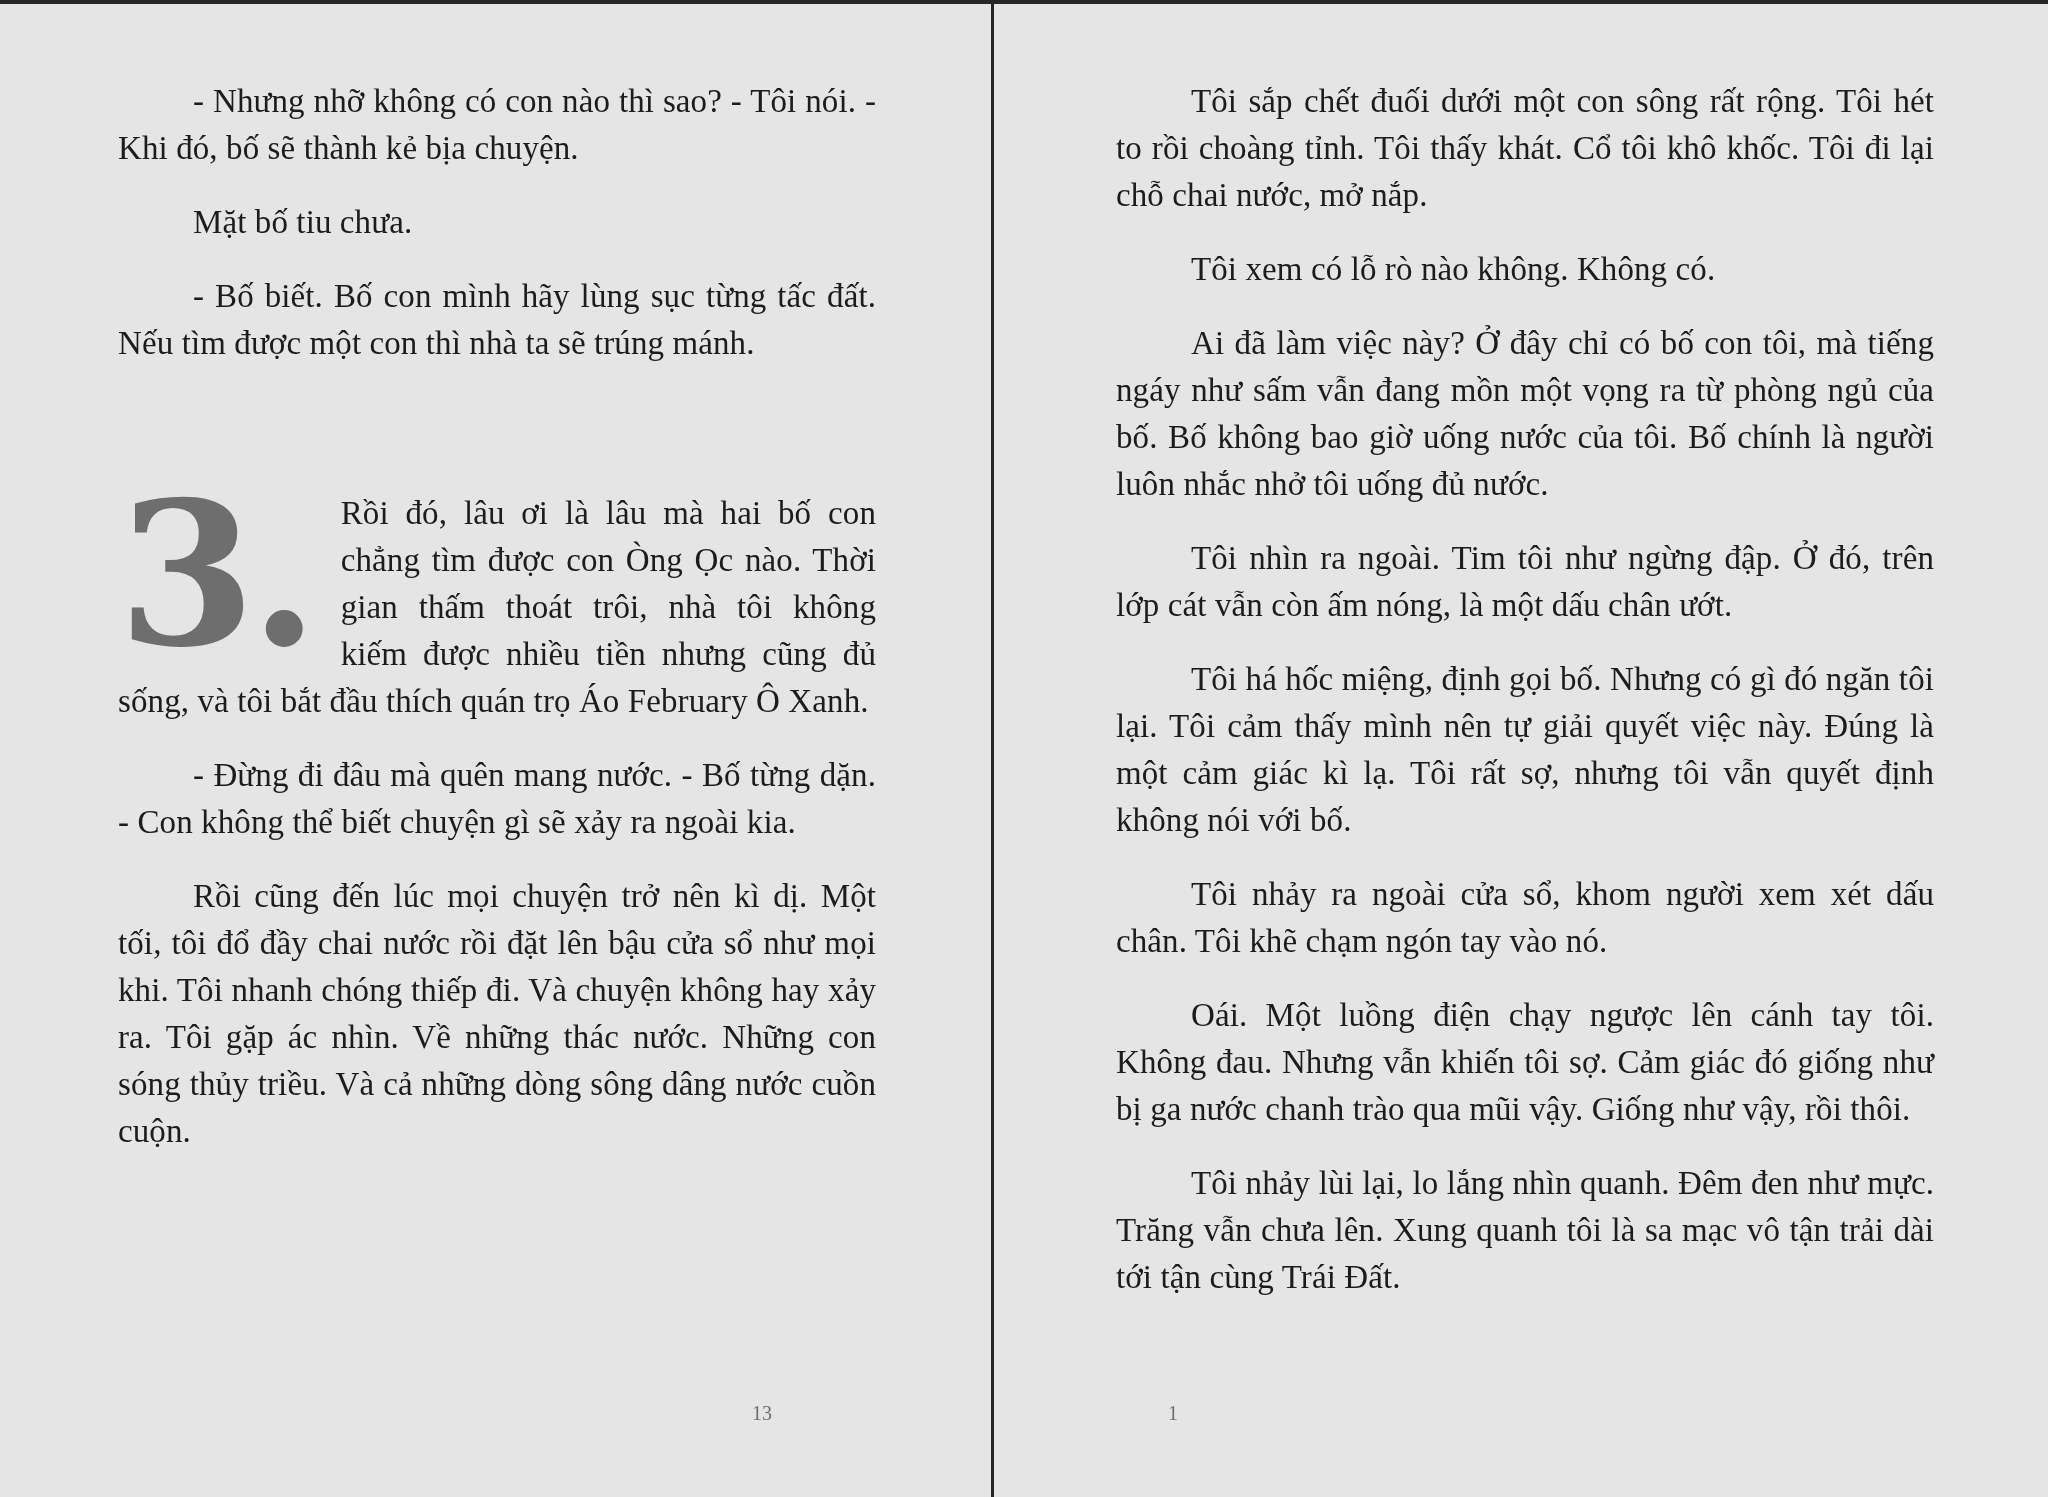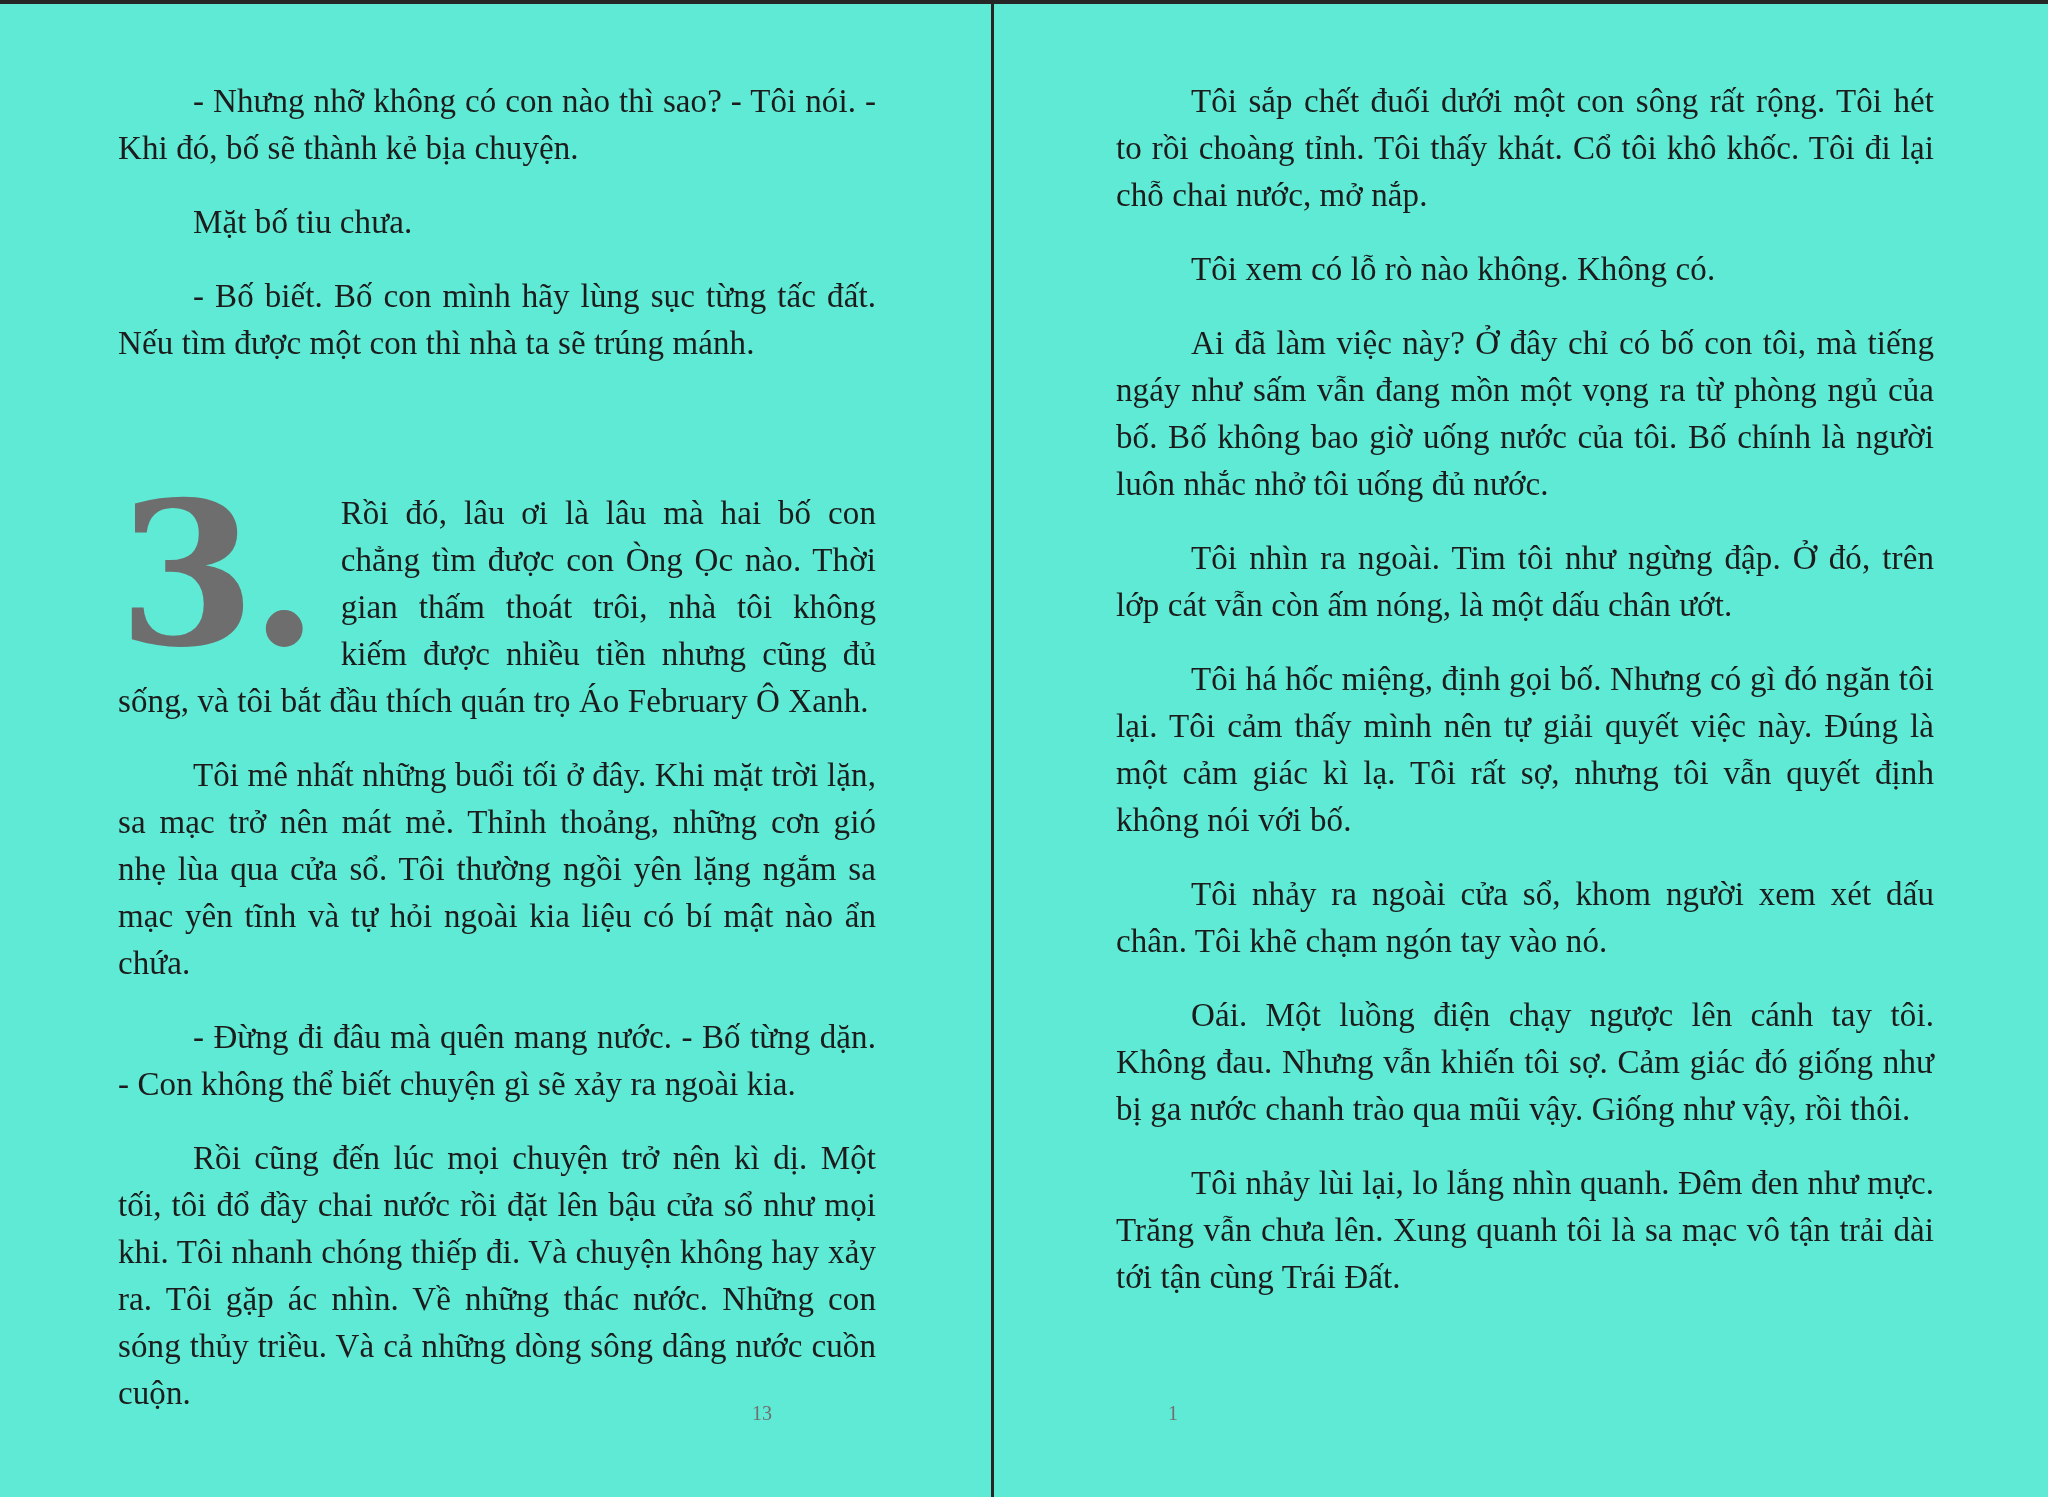--- a/index.html
+++ b/index.html
@@ -4,21 +4,21 @@
 <style>
   html, body {
     margin: 0;
     padding: 0;
     background: #ffffff;
   }
   .spread {
     position: relative;
     width: 2048px;
     height: 1497px;
-    background: #5eead4;
+    background: #e5e5e5;
     overflow: hidden;
     font-family: "Liberation Serif", "DejaVu Serif", serif;
     color: #1c1c1c;
   }
   .top-border {
     position: absolute;
     left: 0; top: 0;
     width: 2048px; height: 4px;
     background: #262626;
   }
@@ -75,21 +75,20 @@
 
   <div class="page page-left">
     <p class="indent">- Nhưng nhỡ không có con nào thì sao? - Tôi nói. - Khi đó, bố sẽ thành kẻ bịa chuyện.</p>
     <p class="indent">Mặt bố tiu chưa.</p>
     <p class="indent">- Bố biết. Bố con mình hãy lùng sục từng tấc đất. Nếu tìm được một con thì nhà ta sẽ trúng mánh.</p>
 
     <div class="chapter-gap"></div>
 
     <p class="chapter-open"><span class="dropcap">3.</span><span>Rồi đó, lâu ơi là lâu mà hai bố con chẳng tìm được con Òng Ọc nào. Thời gian thấm thoát trôi, nhà tôi không kiếm được nhiều tiền nhưng cũng đủ sống, và tôi bắt đầu thích quán trọ Áo February Ô Xanh.</span></p>
 
-    <p class="indent">Tôi mê nhất những buổi tối ở đây. Khi mặt trời lặn, sa mạc trở nên mát mẻ. Thỉnh thoảng, những cơn gió nhẹ lùa qua cửa sổ. Tôi thường ngồi yên lặng ngắm sa mạc yên tĩnh và tự hỏi ngoài kia liệu có bí mật nào ẩn chứa.</p>
     <p class="indent">- Đừng đi đâu mà quên mang nước. - Bố từng dặn. - Con không thể biết chuyện gì sẽ xảy ra ngoài kia.</p>
     <p class="indent">Rồi cũng đến lúc mọi chuyện trở nên kì dị. Một tối, tôi đổ đầy chai nước rồi đặt lên bậu cửa sổ như mọi khi. Tôi nhanh chóng thiếp đi. Và chuyện không hay xảy ra. Tôi gặp ác nhìn. Về những thác nước. Những con sóng thủy triều. Và cả những dòng sông dâng nước cuồn cuộn.</p>
   </div>
 
   <div class="page page-right">
     <p class="indent">Tôi sắp chết đuối dưới một con sông rất rộng. Tôi hét to rồi choàng tỉnh. Tôi thấy khát. Cổ tôi khô khốc. Tôi đi lại chỗ chai nước, mở nắp.</p>
     <p class="indent">Tôi xem có lỗ rò nào không. Không có.</p>
     <p class="indent">Ai đã làm việc này? Ở đây chỉ có bố con tôi, mà tiếng ngáy như sấm vẫn đang mồn một vọng ra từ phòng ngủ của bố. Bố không bao giờ uống nước của tôi. Bố chính là người luôn nhắc nhở tôi uống đủ nước.</p>
     <p class="indent">Tôi nhìn ra ngoài. Tim tôi như ngừng đập. Ở đó, trên lớp cát vẫn còn ấm nóng, là một dấu chân ướt.</p>
     <p class="indent">Tôi há hốc miệng, định gọi bố. Nhưng có gì đó ngăn tôi lại. Tôi cảm thấy mình nên tự giải quyết việc này. Đúng là một cảm giác kì lạ. Tôi rất sợ, nhưng tôi vẫn quyết định không nói với bố.</p>

